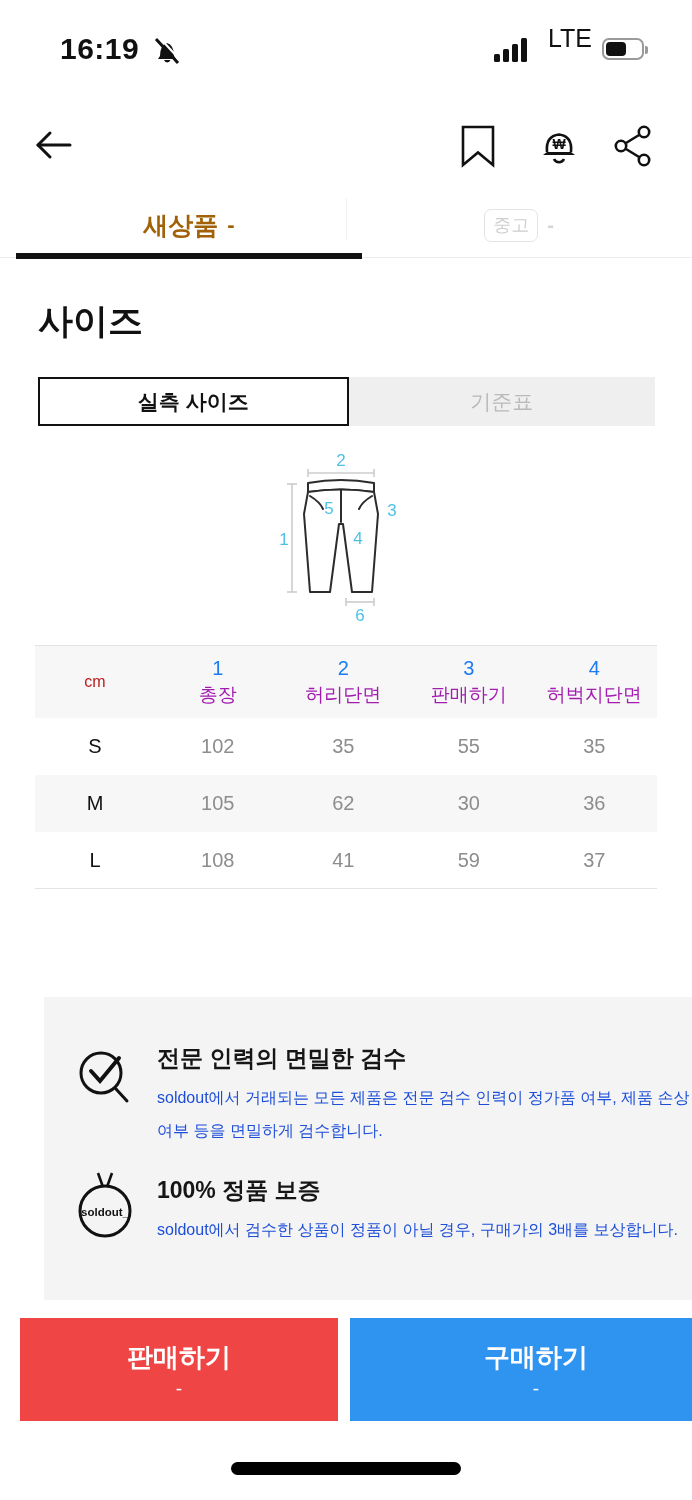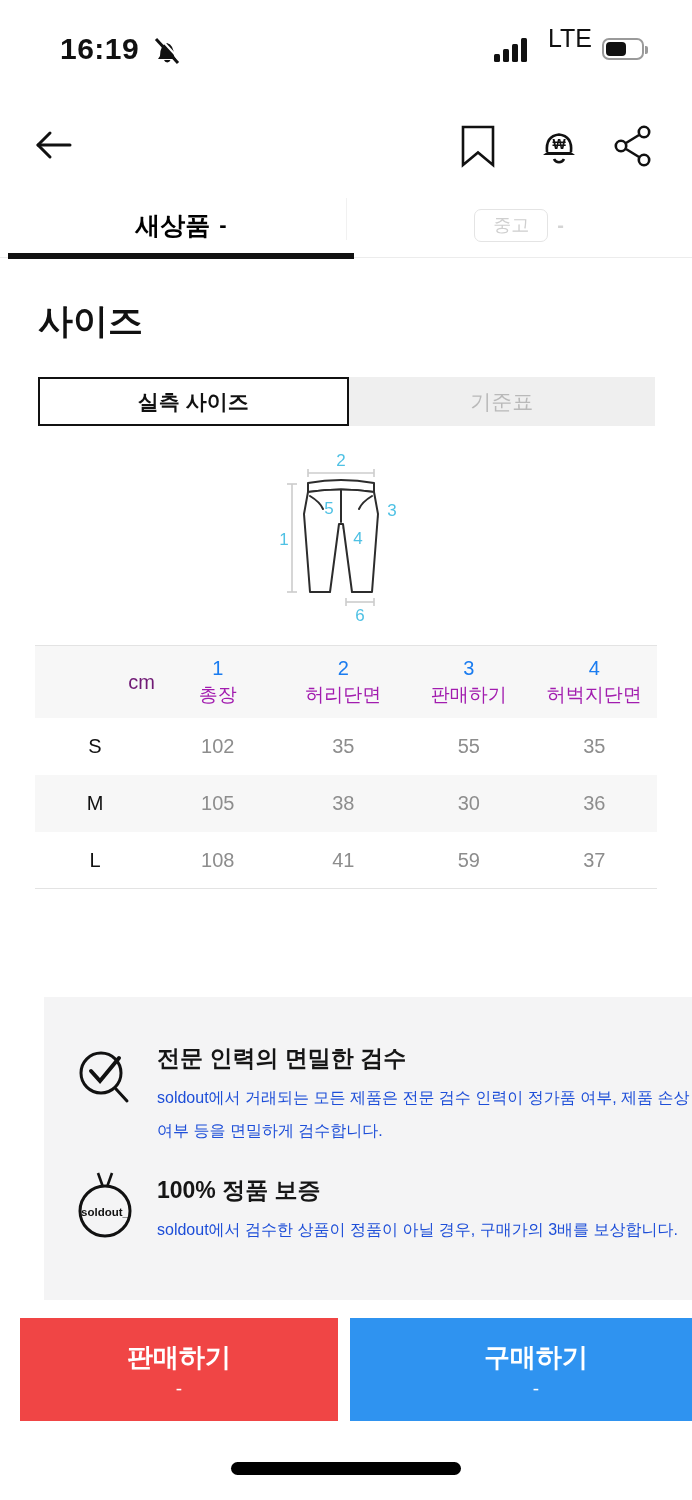--- a/index.html
+++ b/index.html
@@ -19,45 +19,45 @@
   .battery .cap { position:absolute; right:-6px; top:6px; width:3px; height:8px; background:#9a9a9a; border-radius:0 2px 2px 0; }
 
   
   .navbar { position:absolute; left:0; top:108px; width:692px; height:78px; }
   .nav-ic { position:absolute; top:14px; }
 
   
   .tabbar { position:absolute; left:0; top:192px; width:692px; height:66px; border-bottom:1px solid #ececec; }
   .tabbar .vsep { position:absolute; left:346px; top:6px; width:1px; height:42px; background:#f1f1f1; }
   .tab { position:absolute; top:0; width:346px; height:66px; display:flex; align-items:center; justify-content:center; gap:9px; }
-  .tab-new { left:8px; font-size:25px; font-weight:700; color:#000000; }
+  .tab-new { left:16px; font-size:25px; font-weight:700; color:#a16207; }
   .tab-new::after { content:""; position:absolute; left:0; bottom:-1px; width:346px; height:6px; background:#111; }
   .tab-used { left:346px; }
-  .used-badge { font-size:18px; color:#cfcfcf; border:1px solid #e4e4e4; border-radius:7px; padding:3px 18px 4px; background:#fff; }
+  .used-badge { font-size:18px; color:#cfcfcf; border:1px solid #e4e4e4; border-radius:7px; padding:3px 8px 4px; background:#fff; }
   .used-dash { font-size:20px; font-weight:700; color:#d4d4d4; }
   .new-dash { font-size:22px; }
 
   
   .size-title { position:absolute; left:38px; top:298px; font-size:35px; font-weight:700; }
   .seg { position:absolute; left:38px; top:377px; width:617px; height:49px; background:#efefef; display:flex; }
   .seg-btn { flex:1; display:flex; align-items:center; justify-content:center; font-size:21px; }
   .seg-on  { background:#fff; border:2px solid #111; font-weight:700; color:#111; }
   .seg-off { color:#b9b9b9; }
 
   
   .diagram { position:absolute; left:246px; top:452px; }
 
   
   .tbl { position:absolute; left:35px; top:645px; width:622px; font-size:20px; }
   .trow { display:grid; grid-template-columns:120px 1fr 1fr 1fr 1fr; align-items:center; text-align:center; }
   .thead { height:73px; background:#f7f7f7; border-top:1px solid #e3e3e3; }
   .thead .hc { display:flex; flex-direction:column; justify-content:center; gap:2px; }
   .hnum { color:#1a7cf0; font-weight:500; font-size:20px; }
   .hlab { color:#a21caf; font-size:19px; }
-  .unit { color:#701a75; font-size:20px;text-align:right; }
+  .unit { color:#b91c1c; font-size:16px; }
   .tbody-row { height:57px; color:#8d8d8d; }
   .tbody-row .sz { color:#111; }
   .row-alt { background:#f7f7f7; }
   .tbl-end { border-bottom:1px solid #e3e3e3; }
 
   
   .gsec { position:absolute; left:0; top:997px; width:692px; height:303px; background:#f4f4f5;margin-left:44px; }
   .gblock { position:absolute; left:0; width:692px; }
   .gicon { position:absolute; left:30px; top:0; }
   .gtitle { position:absolute; left:113px; top:0; font-size:23px; font-weight:700; color:#161616; }
@@ -217,21 +217,21 @@
       <div class="sz">S</div>
       <div>102</div>
       <div>35</div>
       <div>55</div>
       <div>35</div>
     </div>
 
     <div class="trow tbody-row row-alt">
       <div class="sz">M</div>
       <div>105</div>
-      <div>38</div>
+      <div>62</div>
       <div>30</div>
       <div>36</div>
     </div>
 
     <div class="trow tbody-row tbl-end">
       <div class="sz">L</div>
       <div>108</div>
       <div>41</div>
       <div>59</div>
       <div>37</div>

